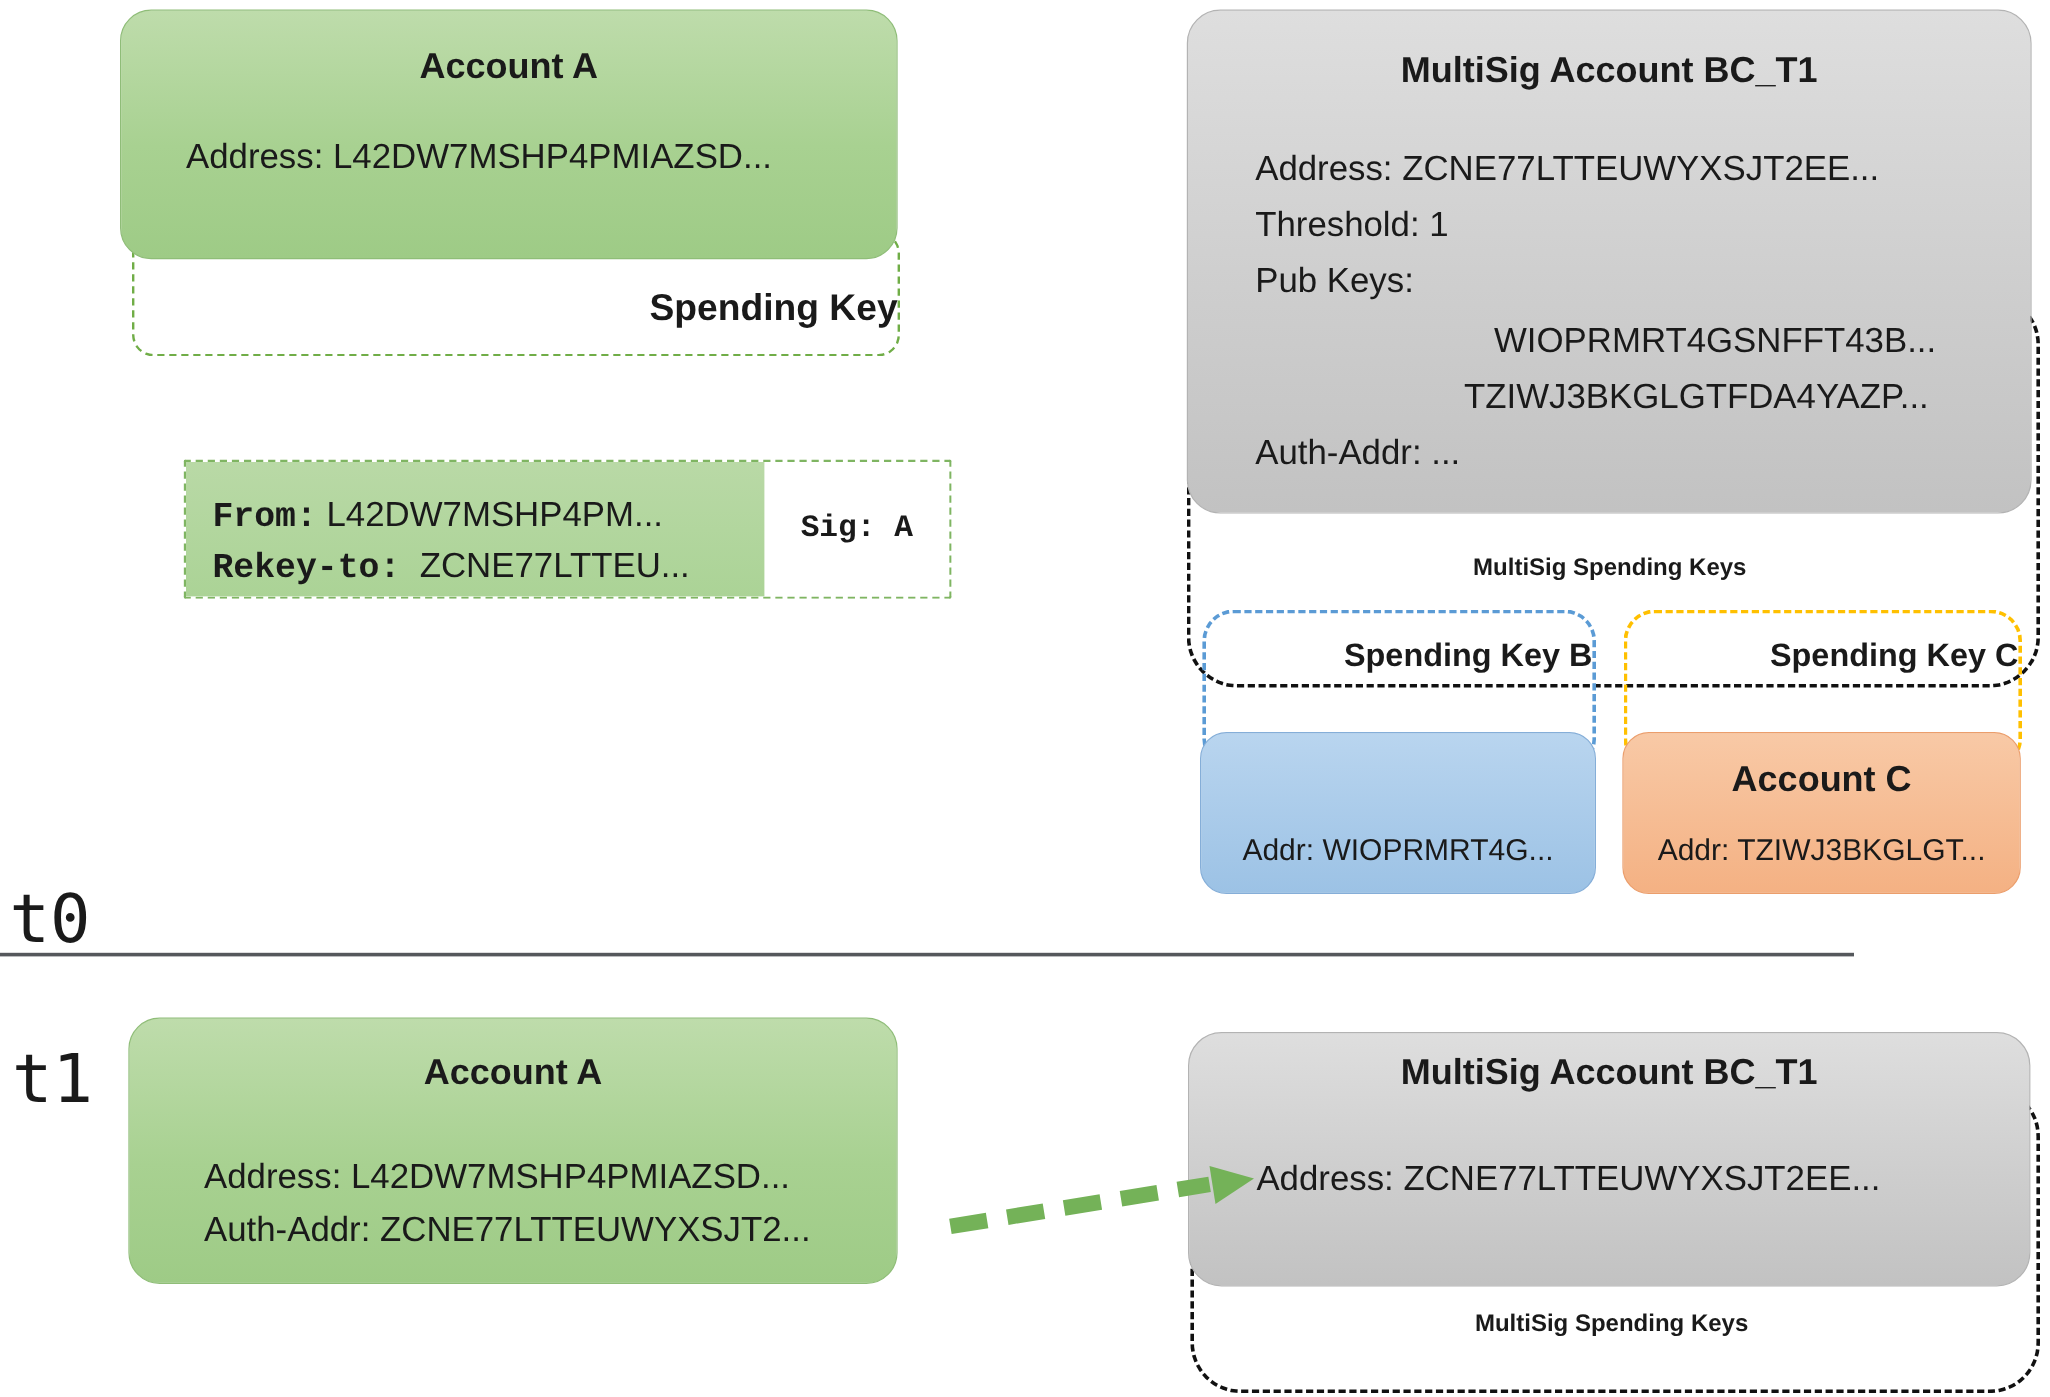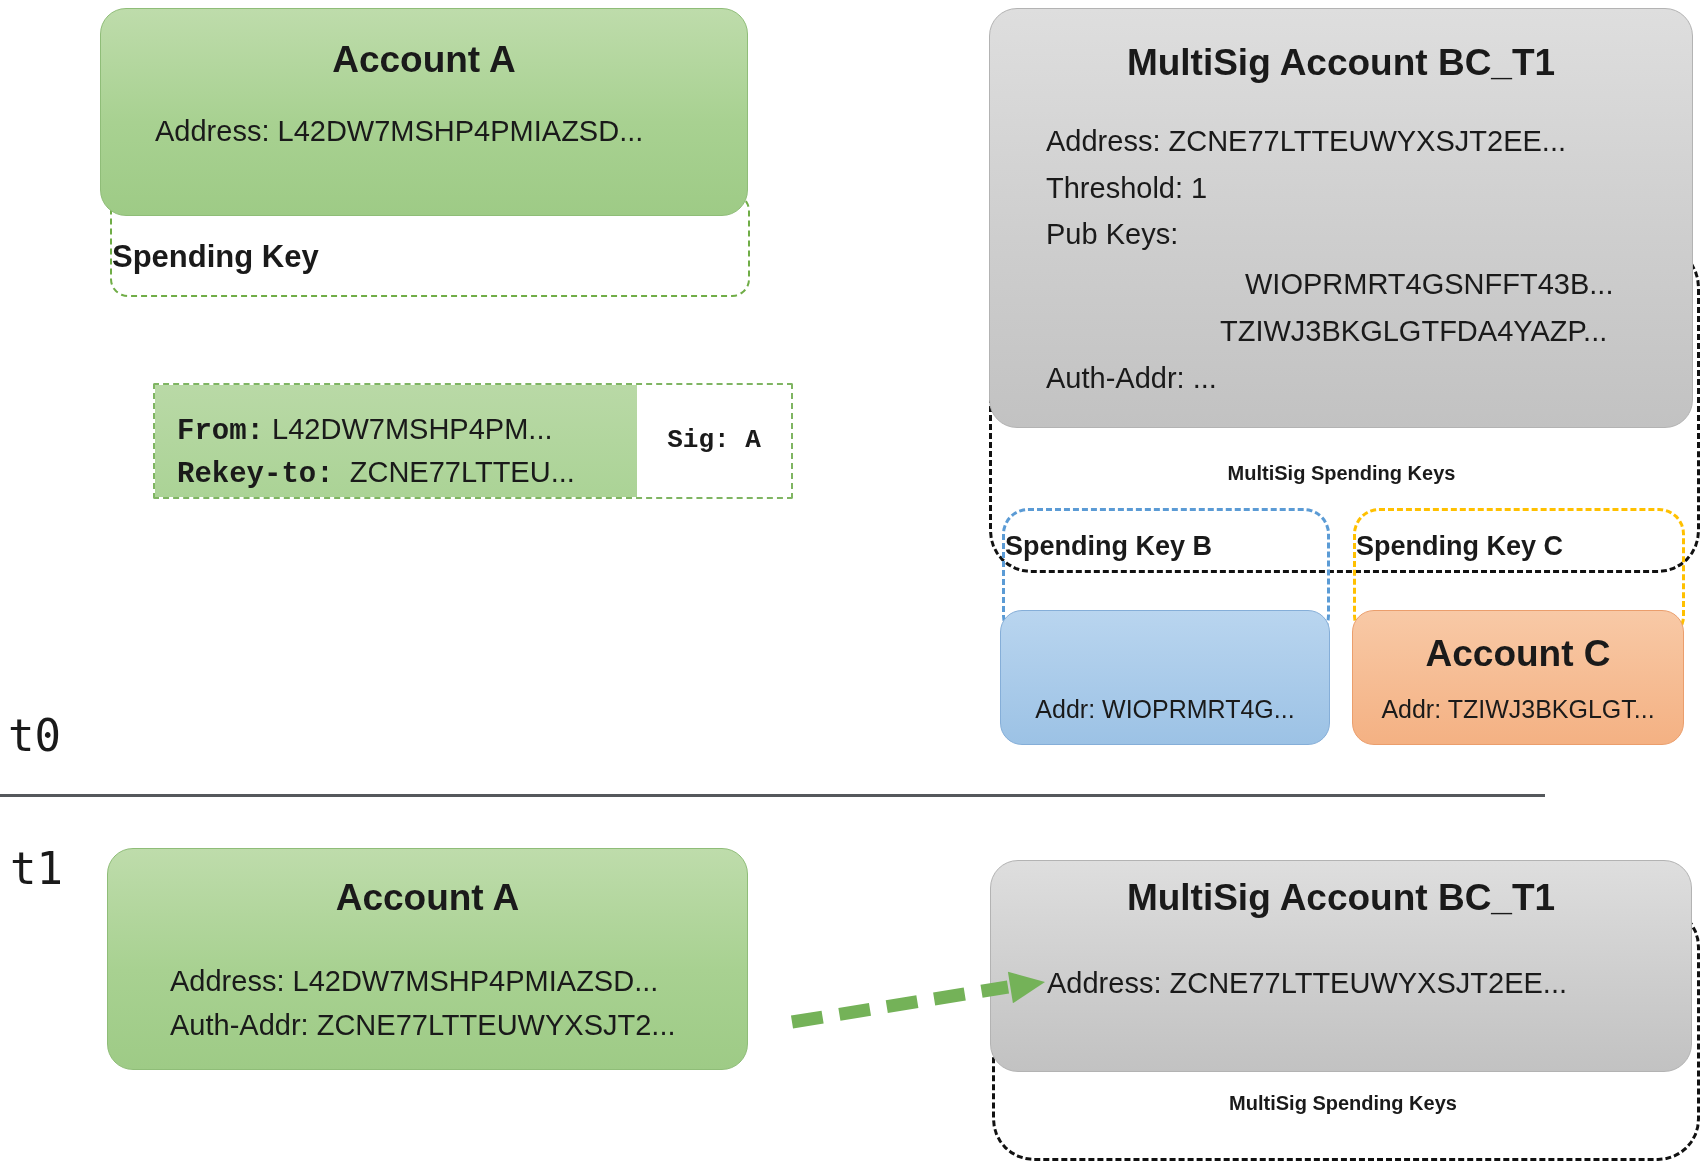--- a/index.html
+++ b/index.html
@@ -28,26 +28,26 @@
   
   .blue-box{
     position:absolute;background:linear-gradient(180deg,#b9d5ef 0%,#9cc2e5 100%);
     border:1px solid #85aed8;border-radius:22px;z-index:4;
   }
   .orange-box{
     position:absolute;background:linear-gradient(180deg,#f8c9a6 0%,#f4b183 100%);
     border:1px solid #eb9e6c;border-radius:22px;z-index:4;
   }
   
-  .ttl{position:absolute;left:0;right:0;text-align:center;font-weight:bold;font-size:37px;white-space:nowrap;}
+  .ttl{position:absolute;left:0;right:0;text-align:center;font-weight:bold;font-size:30px;white-space:nowrap;}
   .line{position:absolute;font-size:29px;white-space:nowrap;}
   .c-line{position:absolute;left:0;right:0;text-align:center;font-size:25px;white-space:nowrap;}
-  .key-label{position:absolute;left:0;right:0;text-align:left;font-weight:bold;font-size:27px;white-space:nowrap;}
+  .key-label{position:absolute;left:0;right:0;text-align:right;font-weight:bold;font-size:27px;white-space:nowrap;}
   .big-label{position:absolute;text-align:center;font-weight:bold;font-size:20px;white-space:nowrap;z-index:2;}
-  .t-mark{position:absolute;font-family:"DejaVu Sans Mono",monospace;font-size:44px;font-weight:500;z-index:5;}
+  .t-mark{position:absolute;font-family:"DejaVu Sans Mono",monospace;font-size:56px;font-weight:500;z-index:5;margin-top:24px;}
   .divider{position:absolute;background:#55585c;height:3px;z-index:0;}
   .bold{font-weight:bold;font-family:Liberation Mono, monospace;}
   .txn-fill{
     position:absolute;left:0;top:0;bottom:0;
     background:linear-gradient(180deg,#b9d9a6 0%,#abd396 100%);
   }
   svg{display:block;}
 </style>
 </head>
 <body>

